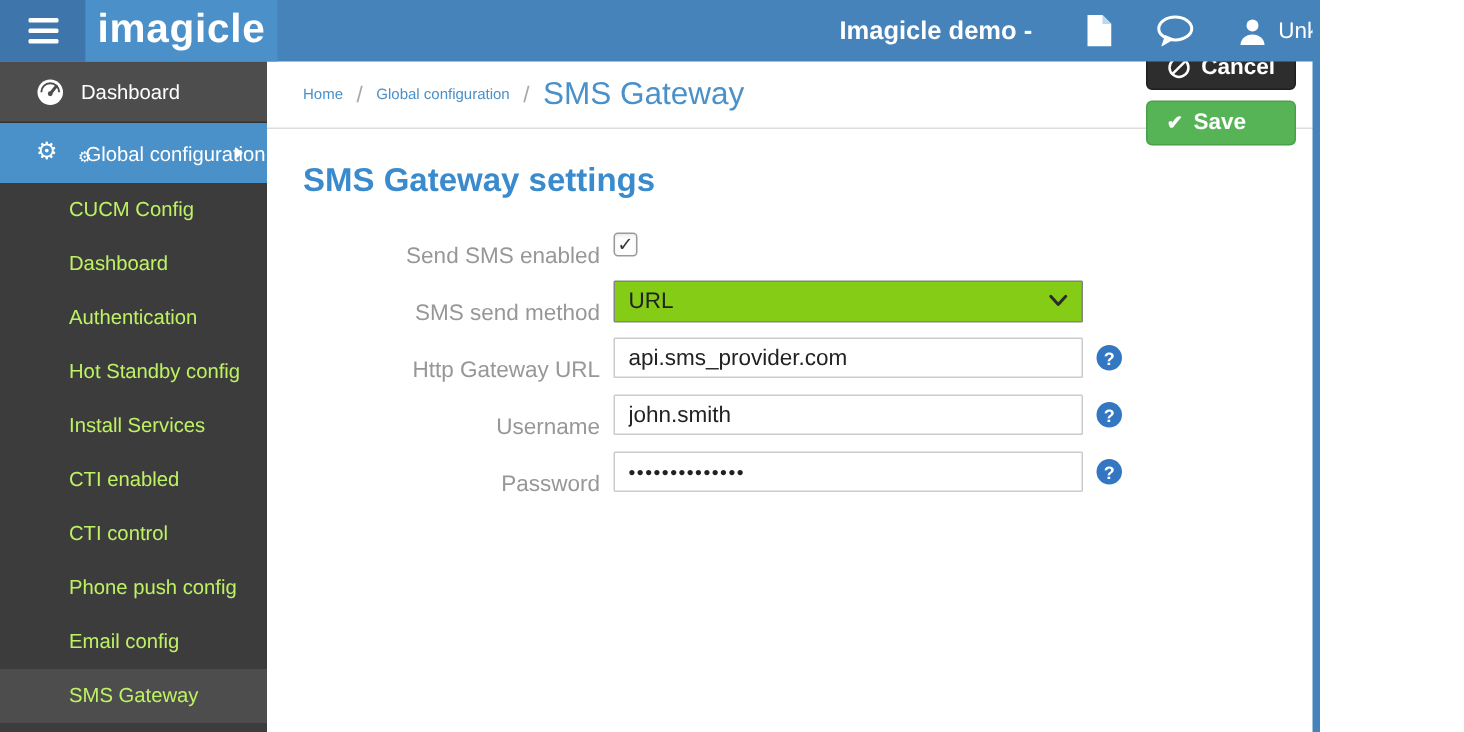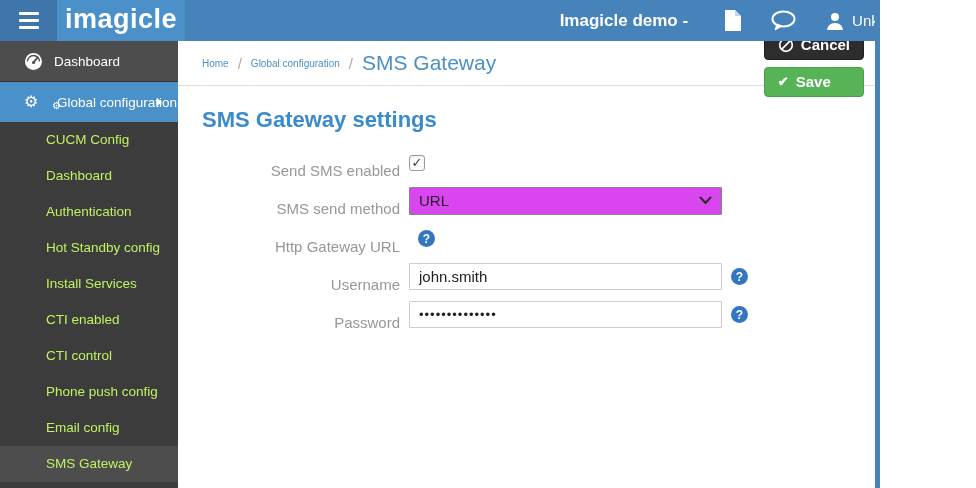--- a/index.html
+++ b/index.html
@@ -42,21 +42,21 @@
   .btn-cancel { background:#2d2d2d; border:1px solid #1f1f1f; }
   .btn-save { background:#56b456; border:1px solid #48a048; }
   .check-glyph { font-size:13px; }
 
   
   .content { padding:21px 0 0 24px; }
   .page-title { color:#3a8bcd; font-size:22px; font-weight:bold; margin-bottom:13px; }
   .form-row { display:flex; align-items:center; margin-bottom:5px; }
   .f-label { width:198px; text-align:right; margin-right:9px; color:#979797; font-size:15px; white-space:nowrap;margin-top:16px; }
   .checkbox { width:16px; height:16px; border:1px solid #9a9a9a; border-radius:3px; background:#fdfdfd; display:flex; align-items:center; justify-content:center; font-size:13px; color:#3a3a3a; cursor:pointer; box-shadow:inset 0 1px 2px rgba(0,0,0,0.08); }
-  .selectbox { width:313px; height:28px; border:1px solid #848484; border-radius:1px; background:#d946ef; display:flex; align-items:center; justify-content:space-between; padding:0 9px; font-size:15px; color:#222; cursor:pointer; }
+  .selectbox { width:313px; height:28px; border:1px solid #848484; border-radius:1px; background:#84cc16; display:flex; align-items:center; justify-content:space-between; padding:0 9px; font-size:15px; color:#222; cursor:pointer; }
   .text-input { width:313px; height:27px; border:1px solid #ccc; border-radius:1px; padding:0 9px; font-size:15px; color:#222; font-family:"Liberation Sans", sans-serif; outline:none; }
   .pw-input { letter-spacing:1px; font-size:13px; }
   .help-icon { width:17px; height:17px; border-radius:50%; background:#3377c2; color:#fff; font-size:12px; font-weight:bold; display:flex; align-items:center; justify-content:center; margin-left:9px; cursor:pointer; }
 
   
   .right-strip { position:absolute; top:0; right:0; width:5px; height:488px; background:#4583ba; z-index:10; }
 </style>
 </head>
 <body>
 
@@ -162,20 +162,21 @@
         <div class="selectbox">
           <span>URL</span>
           <svg width="13" height="9" viewBox="0 0 13 9">
             <polyline points="1.5,1.5 6.5,7 11.5,1.5" fill="none" stroke="#2b2b2b" stroke-width="2" stroke-linecap="round" stroke-linejoin="round"></polyline>
           </svg>
         </div>
       </div>
 
       <div class="form-row">
         <div class="f-label">Http Gateway URL</div>
+        <input class="text-input" type="text" value="api.sms_provider.com" style="">
         <div class="help-icon">?</div>
       </div>
 
       <div class="form-row">
         <div class="f-label">Username</div>
         <input class="text-input" type="text" value="john.smith" style="">
         <div class="help-icon">?</div>
       </div>
 
       <div class="form-row">

